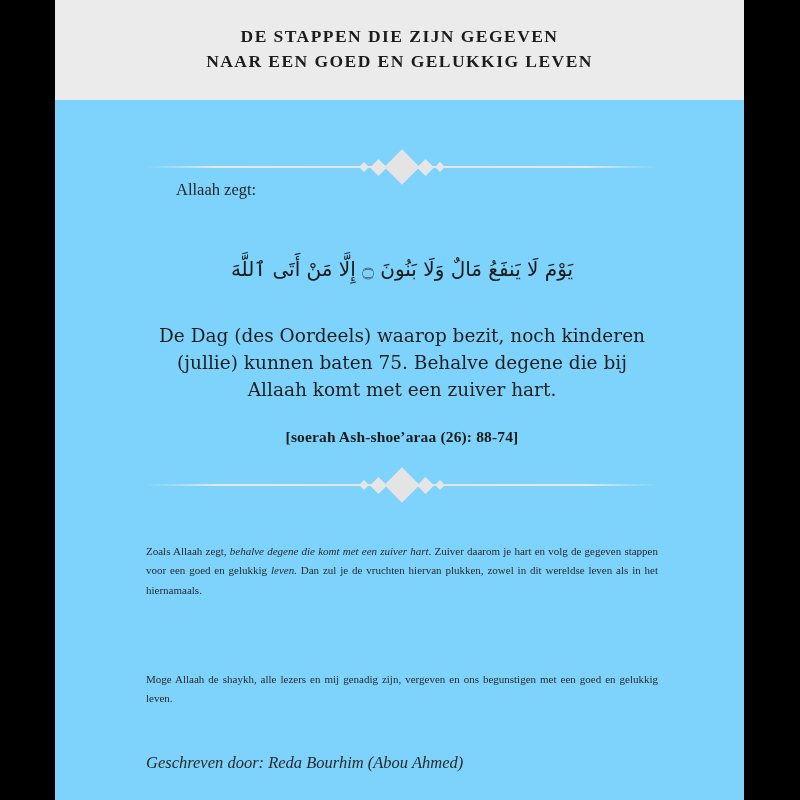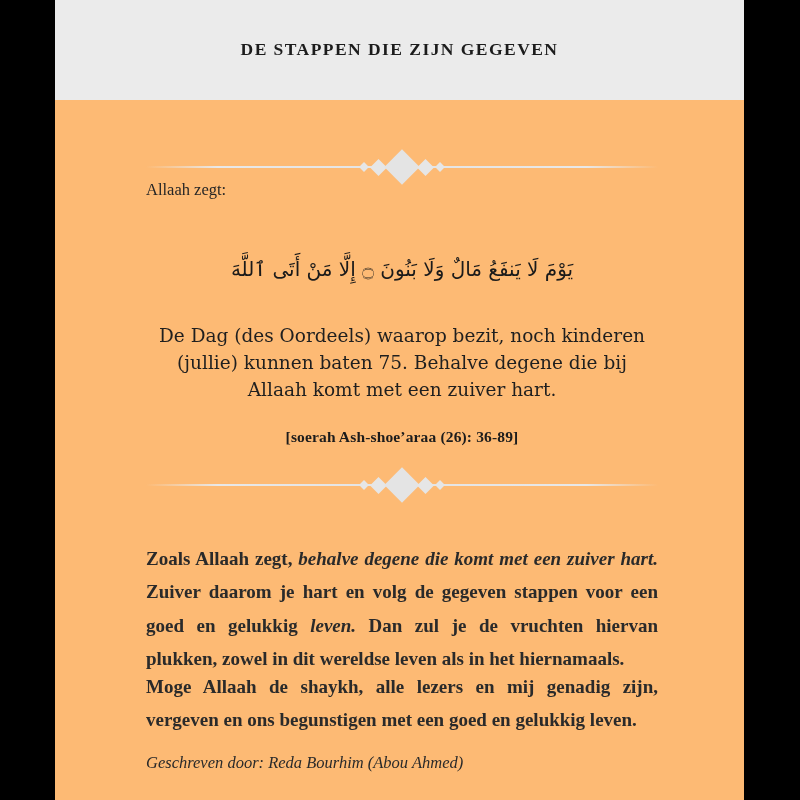--- a/index.html
+++ b/index.html
@@ -22,21 +22,21 @@
     width: 800px;
     height: 800px;
     background: #000000;
   }
   .page-sheet {
     position: absolute;
     left: 55px;
     top: 0;
     width: 689px;
     height: 800px;
-    background: #fdba74;
+    background: #7dd3fc;
   }
 
   
   .header-band {
     position: absolute;
     left: 0;
     top: 0;
     width: 100%;
     height: 100px;
     background: #ebebeb;
@@ -107,20 +107,21 @@
   }
   .gem.sm { width: 7px;  height: 7px;  }
   .gem.md { width: 12px; height: 12px; }
   .gem.lg { width: 25px; height: 25px; background: #e4e4e4; }
 
   
   .intro-line {
     font-size: 16.5px;
     color: #262626;
     line-height: 1.5;
+    margin-left: 30px;
   }
   .arabic {
     text-align: center;
     direction: rtl;
     font-family: "DejaVu Sans", "Liberation Sans", sans-serif;
     font-size: 20px;
     color: #1a1a1a;
     line-height: 1.95;
     letter-spacing: 0;
   }
@@ -132,44 +133,44 @@
     font-family: "DejaVu Serif", "Liberation Serif", serif;
   }
   .source-ref {
     text-align: center;
     font-size: 15.5px;
     font-weight: bold;
     color: #1c1c1c;
     letter-spacing: 0.15px;
   }
   .body-par {
-    font-size: 19px;
+    font-size: 11px;
     color: #2a2a2a;
     line-height: 1.75;
     text-align: justify;
     text-justify: inter-word;
-    font-weight: bold;
   }
   .body-par em { font-style: italic; }
   .signature {
     font-size: 16.5px;
     color: #2a2a2a;
     font-style: italic;
     line-height: 1.6;
   }
 </style>
 </head>
 <body>
 
 <div id="page-root">
   <div class="page-sheet">
 
     <div class="header-band">
       <div class="header-title">
         <span class="header-line">DE STAPPEN DIE ZIJN GEGEVEN</span>
+        <span class="header-line">NAAR EEN GOED EN GELUKKIG LEVEN</span>
       </div>
     </div>
 
     <div class="content">
 
       <div class="col" style="top:50px;">
         <div class="divider">
           <div class="rule"></div>
           <div class="gems">
             <span class="gem sm"></span>
@@ -189,21 +190,21 @@
         <div class="arabic">
           <div>يَوْمَ لَا يَنفَعُ مَالٌ وَلَا بَنُونَ ۝ إِلَّا مَنْ أَتَى ٱللَّهَ</div>
         </div>
       </div>
 
       <div class="col" style="top:222px;">
         <div class="translation">De Dag (des Oordeels) waarop bezit, noch kinderen (jullie) kunnen baten 75. Behalve degene die bij Allaah komt met een zuiver hart.</div>
       </div>
 
       <div class="col" style="top:328px;">
-        <div class="source-ref">[soerah Ash-shoe’araa (26): 36-89]</div>
+        <div class="source-ref">[soerah Ash-shoe’araa (26): 88-74]</div>
       </div>
 
       <div class="col" style="top:368px;">
         <div class="divider">
           <div class="rule"></div>
           <div class="gems">
             <span class="gem sm"></span>
             <span class="gem md"></span>
             <span class="gem lg"></span>
             <span class="gem md"></span>

